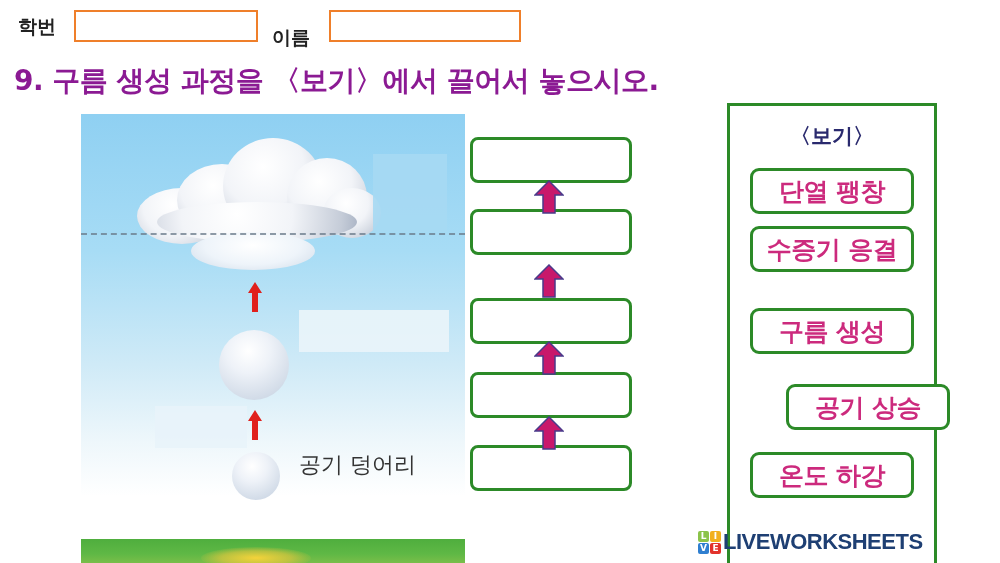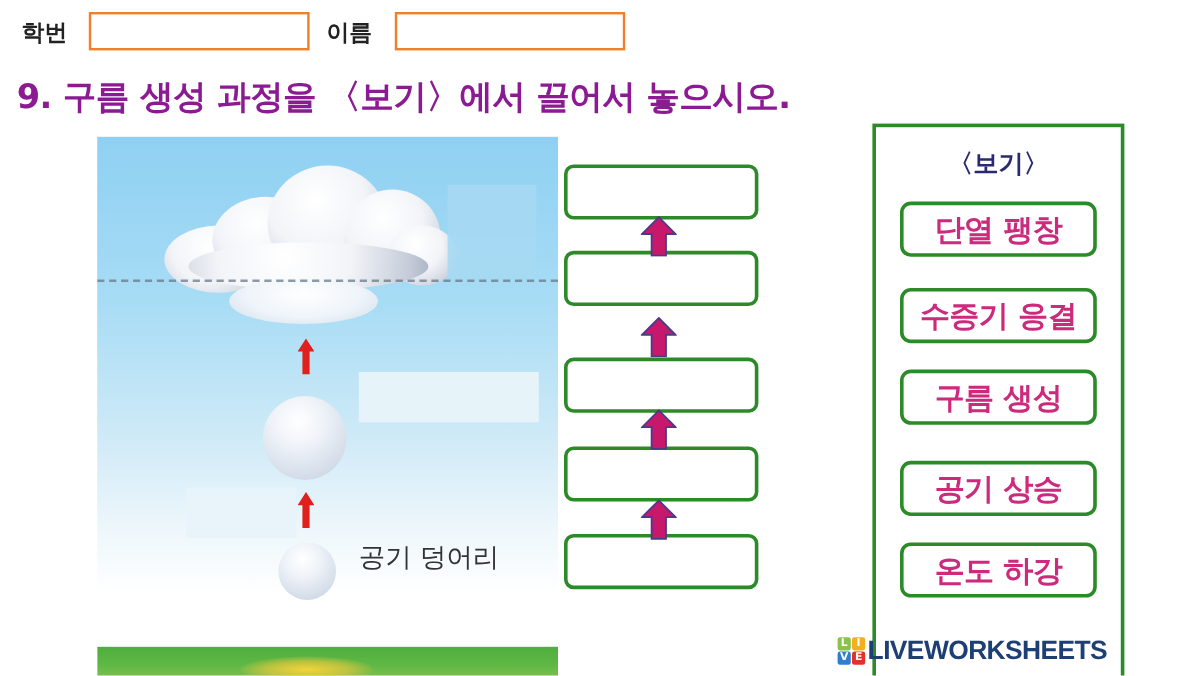--- a/index.html
+++ b/index.html
@@ -2,21 +2,21 @@
 <html><head>
 <meta charset="utf-8">
 <style>
   * { box-sizing: border-box; margin: 0; padding: 0; }
   html, body { width: 1000px; height: 563px; background: #ffffff; overflow: hidden; }
   body { position: relative; font-family: "DejaVu Sans", "Liberation Sans", sans-serif; color: #222; }
 
   
   .label { position: absolute; font-size: 19px; font-weight: bold; color: #222; }
   .lbl-id { left: 18px; top: 14px; }
-  .lbl-name { left: 272px; top: 14px; }
+  .lbl-name { left: 272px; top: 25px; }
   .input-box {
     position: absolute; height: 32px; border: 2px solid #ef7f2a; background: #fff;
     font-size: 16px; padding: 0 6px; outline: none;
   }
   .in-id { left: 74px; top: 10px; width: 184px; }
   .in-name { left: 329px; top: 10px; width: 192px; }
 
   .title {
     position: absolute; left: 14px; top: 62px; font-size: 28px; font-weight: bold;
     color: #8b1a93; letter-spacing: -0.5px; white-space: nowrap;
@@ -141,23 +141,23 @@
 <svg class="flow-arrow" style="top:341px;" viewBox="0 0 30 34">
   <polygon points="15,1 29,15 21,15 21,33 9,33 9,15 1,15" fill="#c8186b" stroke="#4a3a8a" stroke-width="1.5"></polygon>
 </svg>
 <svg class="flow-arrow" style="top:416px;" viewBox="0 0 30 34">
   <polygon points="15,1 29,15 21,15 21,33 9,33 9,15 1,15" fill="#c8186b" stroke="#4a3a8a" stroke-width="1.5"></polygon>
 </svg>
 
 <div class="bogi-panel">
   <div class="bogi-title">〈보기〉</div>
   <div class="choice" style="top:62px;">단열 팽창</div>
-  <div class="choice" style="top:134px;">수증기 응결</div>
+  <div class="choice" style="top:120px;">수증기 응결</div>
   <div class="choice" style="top:202px;">구름 생성</div>
-  <div class="choice" style="top:278px;">공기 상승</div>
+  <div class="choice" style="top:278px;margin-left:36px;">공기 상승</div>
   <div class="choice" style="top:346px;">온도 하강</div>
 </div>
 
 <div class="logo">
   <div class="logo-cubes">
     <span style="background:#8bc34a;">L</span>
     <span style="background:#f2b01e;">I</span>
     <span style="background:#2f7fd0;">V</span>
     <span style="background:#e2322b;">E</span>
   </div>

